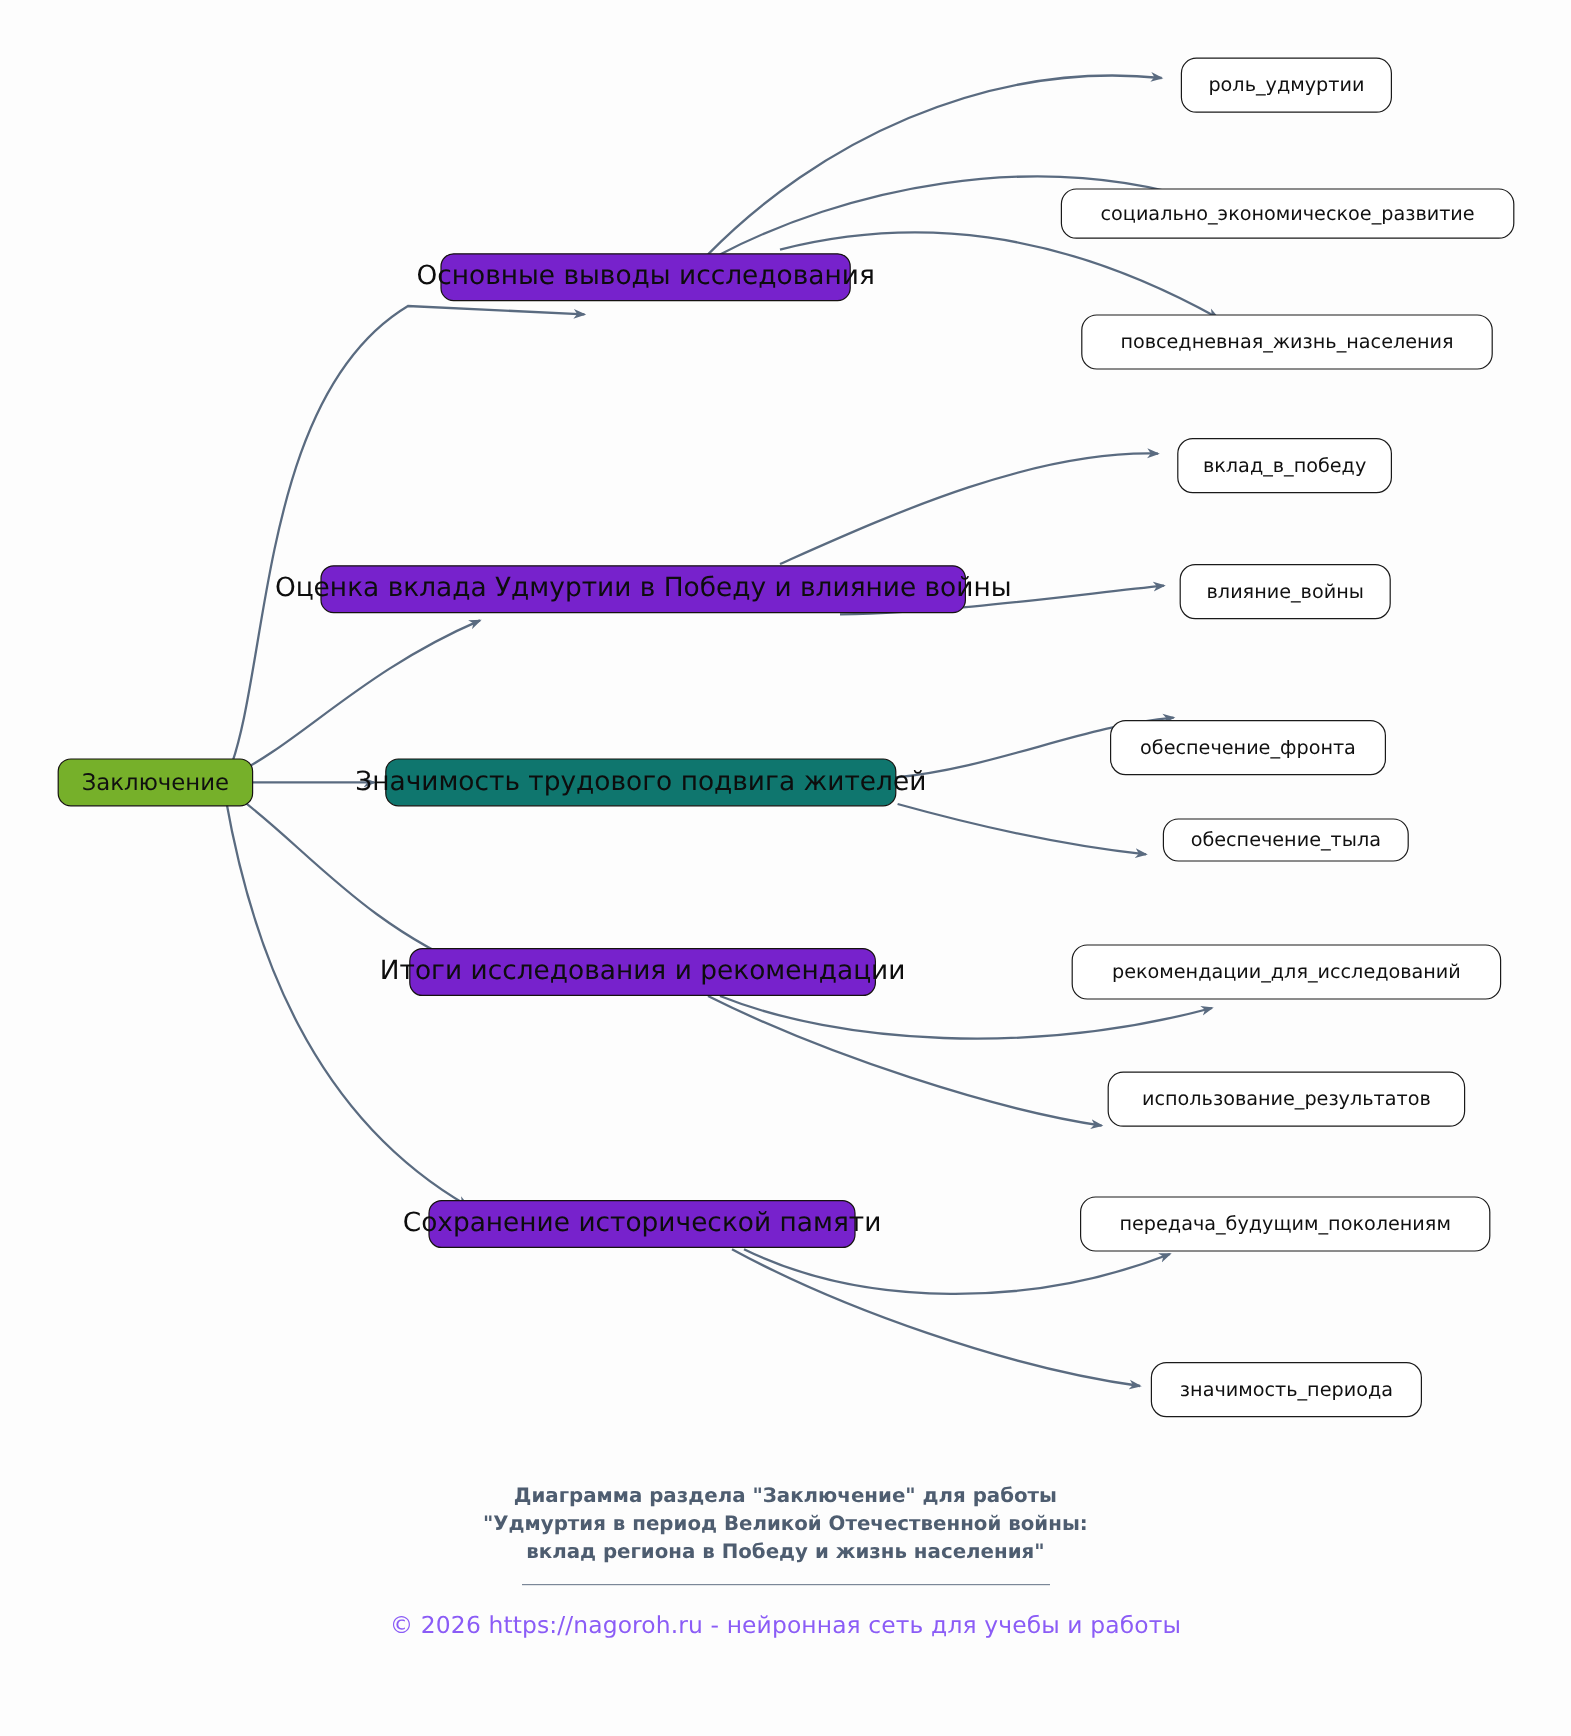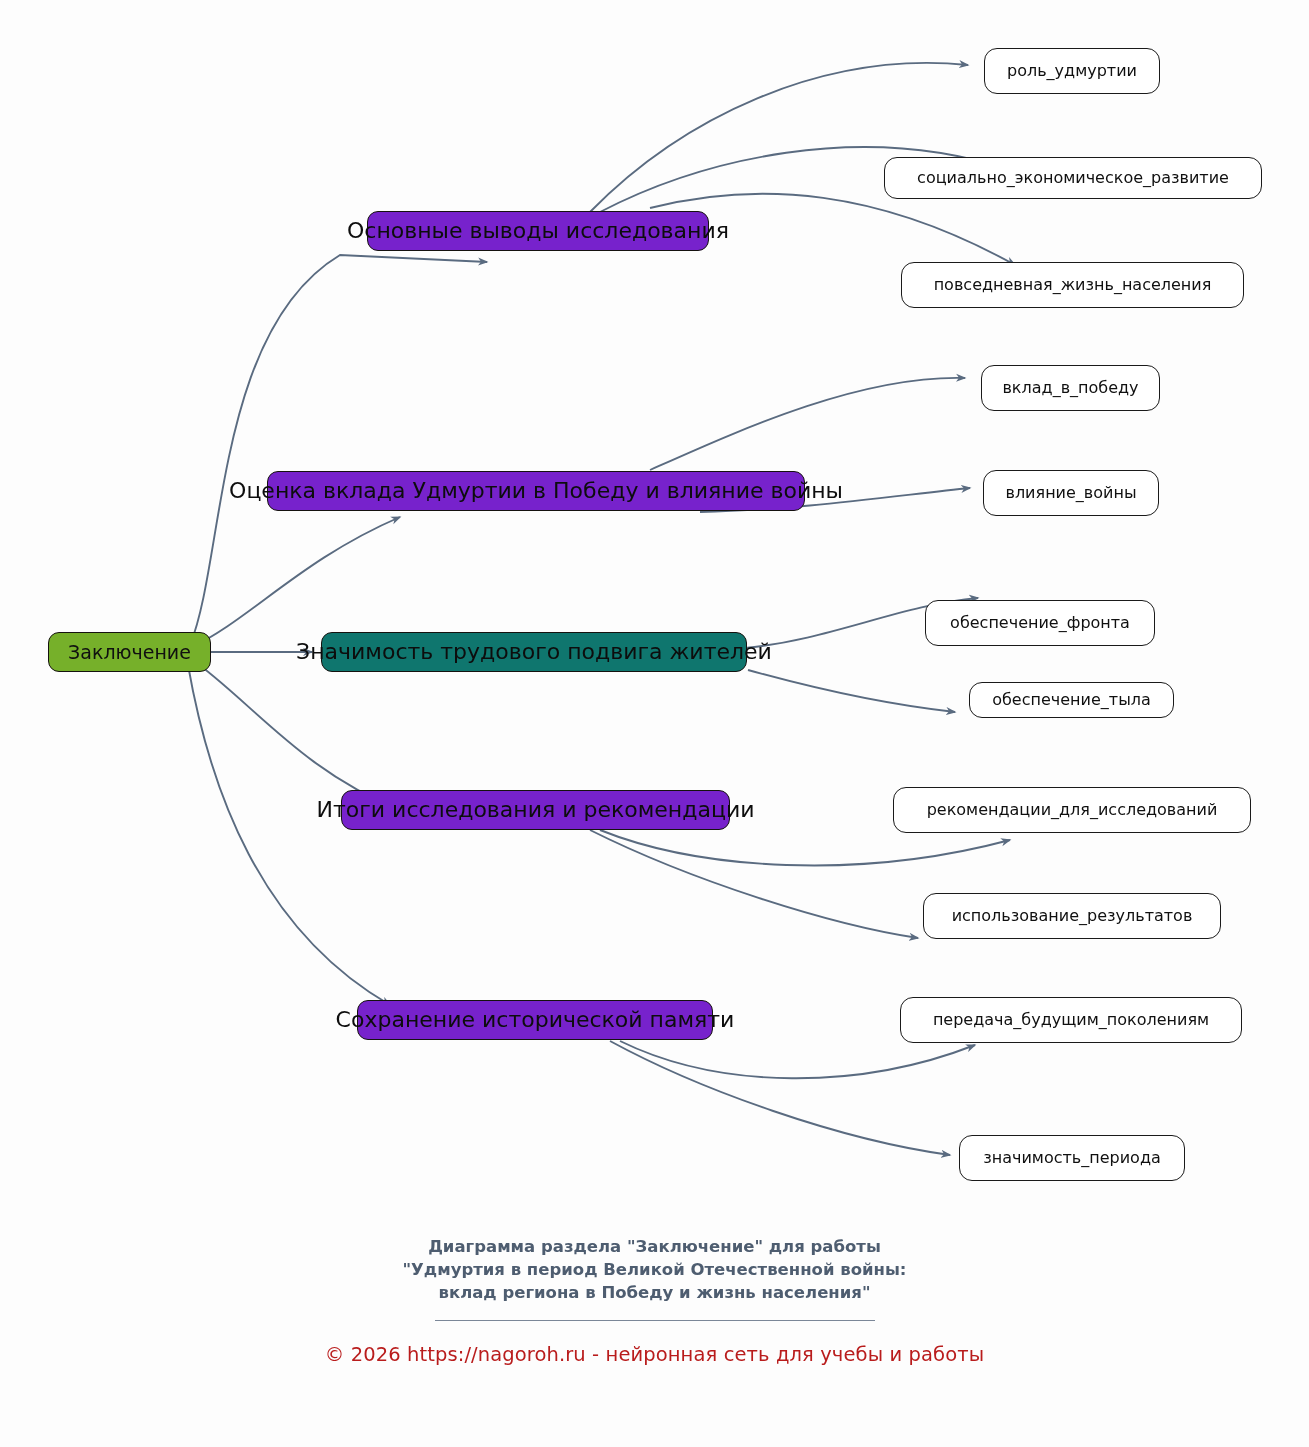--- a/index.html
+++ b/index.html
@@ -72,21 +72,21 @@
     margin: 0 auto;
   }
   .footer-rule {
     width: 440px;
     height: 0;
     margin: 16px auto 0 auto;
     border-top: 1.5px solid #7b8798;
   }
   .footer-copy {
     margin-top: 22px;
-    color: #b91c1c;
+    color: #8b5cf6;
     font-size: 19.5px;
     letter-spacing: 0.1px;
   }
 </style>
 </head>
 <body>
 
 <svg id="diagram-canvas" viewBox="0 0 1309 1447" xmlns="http://www.w3.org/2000/svg">
   <defs>
     <marker id="arrowhead" markerWidth="11" markerHeight="9" refX="9" refY="4.5" orient="auto" markerUnits="userSpaceOnUse">

